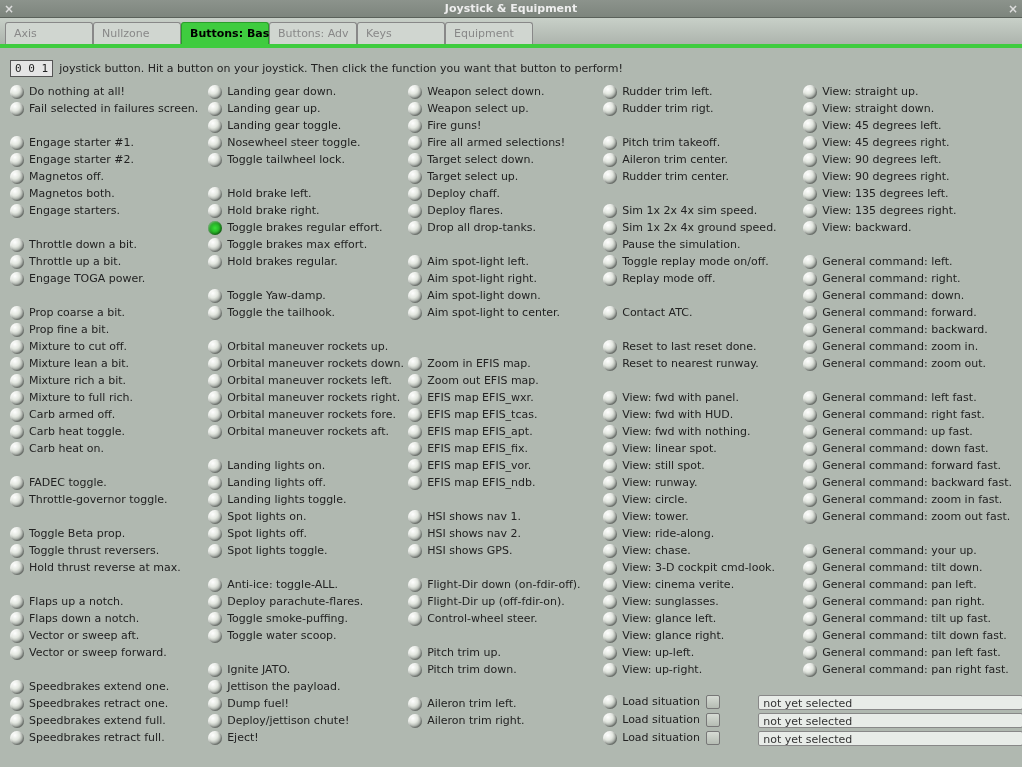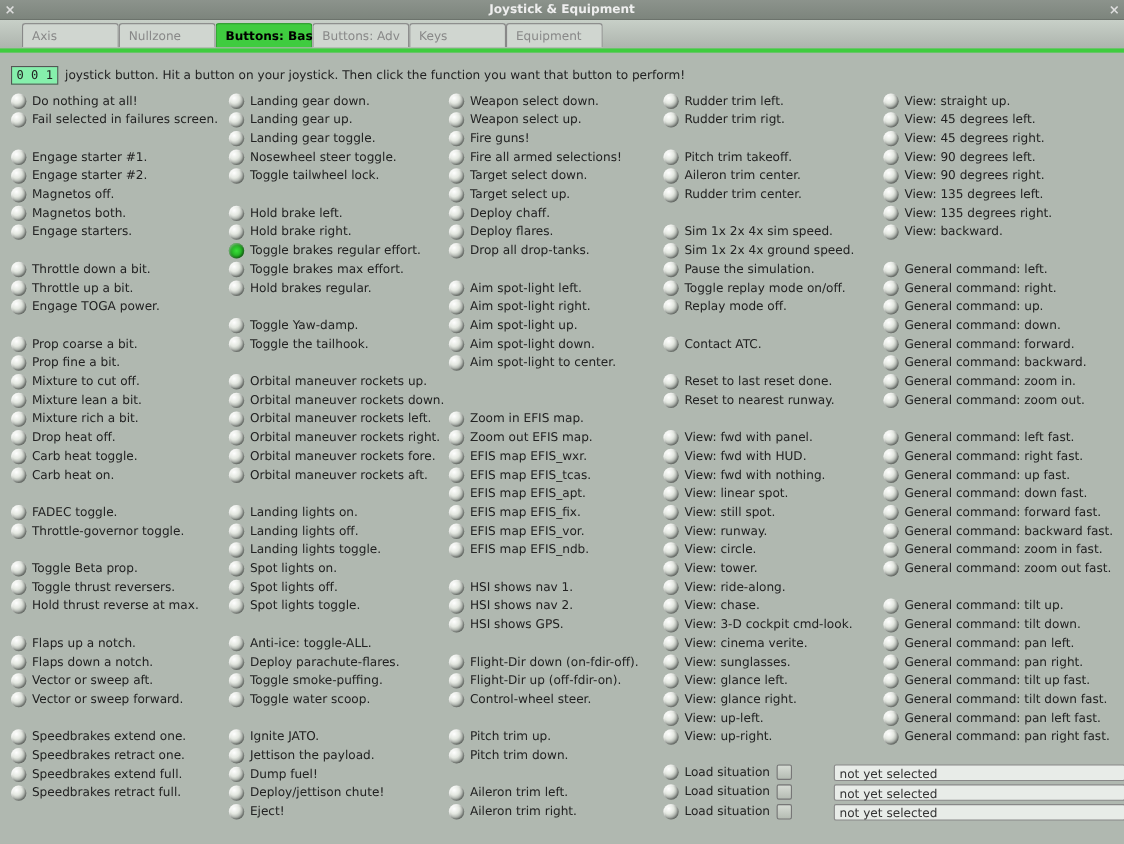--- a/index.html
+++ b/index.html
@@ -30,25 +30,25 @@
     top: 2px;
     font-size: 12px;
     color: #ddd;
     cursor: pointer;
   }
   .titlebar .tcorner.left { left: 4px; }
   .titlebar .tcorner.right { right: 4px; }
   .tabbar {
     display: flex;
     background: linear-gradient(#c8d0c8, #adb4ad);
-    padding: 3px 4px 0 20px;
+    padding: 3px 4px 0 5px;
     gap: 0px;
     border-bottom: 4px solid #3fcc3f;
     height: 30px;
-    align-items: flex-start;
+    align-items: center;
   }
   .tab {
     padding: 4px 8px;
     border: 1px solid #888;
     border-bottom: none;
     background: #d0d6d0;
     color: #888;
     font-size: 11px;
     width: 88px;
     cursor: pointer;
@@ -66,21 +66,21 @@
     padding: 4px 6px;
     height: calc(100% - 48px);
   }
   .hintrow {
     display: flex;
     align-items: center;
     margin: 8px 4px 6px 4px;
   }
   .hintbox {
     border: 1px solid #555;
-    background: #86efac;
+    background: #e5e5e5;
     font-family: monospace;
     padding: 1px 4px;
     font-size: 11px;
     margin-right: 6px;
     white-space: pre;
   }
   .hinttext { font-size: 11px; }
   .columns {
     display: flex;
     gap: 10px;
@@ -228,21 +228,25 @@
         <div class="opt">
           <span class="radio"></span>
           <span class="optlabel">Mixture lean a bit.</span>
         </div>
         <div class="opt">
           <span class="radio"></span>
           <span class="optlabel">Mixture rich a bit.</span>
         </div>
         <div class="opt">
           <span class="radio"></span>
-          <span class="optlabel">Drop heat off.</span>
+          <span class="optlabel">Mixture to full rich.</span>
+        </div>
+        <div class="opt">
+          <span class="radio"></span>
+          <span class="optlabel">Carb armed off.</span>
         </div>
         <div class="opt">
           <span class="radio"></span>
           <span class="optlabel">Carb heat toggle.</span>
         </div>
         <div class="opt">
           <span class="radio"></span>
           <span class="optlabel">Carb heat on.</span>
         </div>
         <div class="opt spacer"></div>
@@ -480,24 +484,20 @@
           <span class="optlabel">Drop all drop-tanks.</span>
         </div>
         <div class="opt spacer"></div>
         <div class="opt">
           <span class="radio"></span>
           <span class="optlabel">Aim spot-light left.</span>
         </div>
         <div class="opt">
           <span class="radio"></span>
           <span class="optlabel">Aim spot-light right.</span>
-        </div>
-        <div class="opt">
-          <span class="radio"></span>
-          <span class="optlabel">Aim spot-light up.</span>
         </div>
         <div class="opt">
           <span class="radio"></span>
           <span class="optlabel">Aim spot-light down.</span>
         </div>
         <div class="opt">
           <span class="radio"></span>
           <span class="optlabel">Aim spot-light to center.</span>
         </div>
         <div class="opt spacer"></div>
@@ -725,20 +725,24 @@
           <span class="txtfield">not yet selected</span>
         </div>
       </div>
       <div class="col c5">
         <div class="opt">
           <span class="radio"></span>
           <span class="optlabel">View: straight up.</span>
         </div>
         <div class="opt">
           <span class="radio"></span>
+          <span class="optlabel">View: straight down.</span>
+        </div>
+        <div class="opt">
+          <span class="radio"></span>
           <span class="optlabel">View: 45 degrees left.</span>
         </div>
         <div class="opt">
           <span class="radio"></span>
           <span class="optlabel">View: 45 degrees right.</span>
         </div>
         <div class="opt">
           <span class="radio"></span>
           <span class="optlabel">View: 90 degrees left.</span>
         </div>
@@ -762,24 +766,20 @@
         <div class="opt">
           <span class="radio"></span>
           <span class="optlabel">General command: left.</span>
         </div>
         <div class="opt">
           <span class="radio"></span>
           <span class="optlabel">General command: right.</span>
         </div>
         <div class="opt">
           <span class="radio"></span>
-          <span class="optlabel">General command: up.</span>
-        </div>
-        <div class="opt">
-          <span class="radio"></span>
           <span class="optlabel">General command: down.</span>
         </div>
         <div class="opt">
           <span class="radio"></span>
           <span class="optlabel">General command: forward.</span>
         </div>
         <div class="opt">
           <span class="radio"></span>
           <span class="optlabel">General command: backward.</span>
         </div>
@@ -820,21 +820,21 @@
           <span class="radio"></span>
           <span class="optlabel">General command: zoom in fast.</span>
         </div>
         <div class="opt">
           <span class="radio"></span>
           <span class="optlabel">General command: zoom out fast.</span>
         </div>
         <div class="opt spacer"></div>
         <div class="opt">
           <span class="radio"></span>
-          <span class="optlabel">General command: tilt up.</span>
+          <span class="optlabel">General command: your up.</span>
         </div>
         <div class="opt">
           <span class="radio"></span>
           <span class="optlabel">General command: tilt down.</span>
         </div>
         <div class="opt">
           <span class="radio"></span>
           <span class="optlabel">General command: pan left.</span>
         </div>
         <div class="opt">

